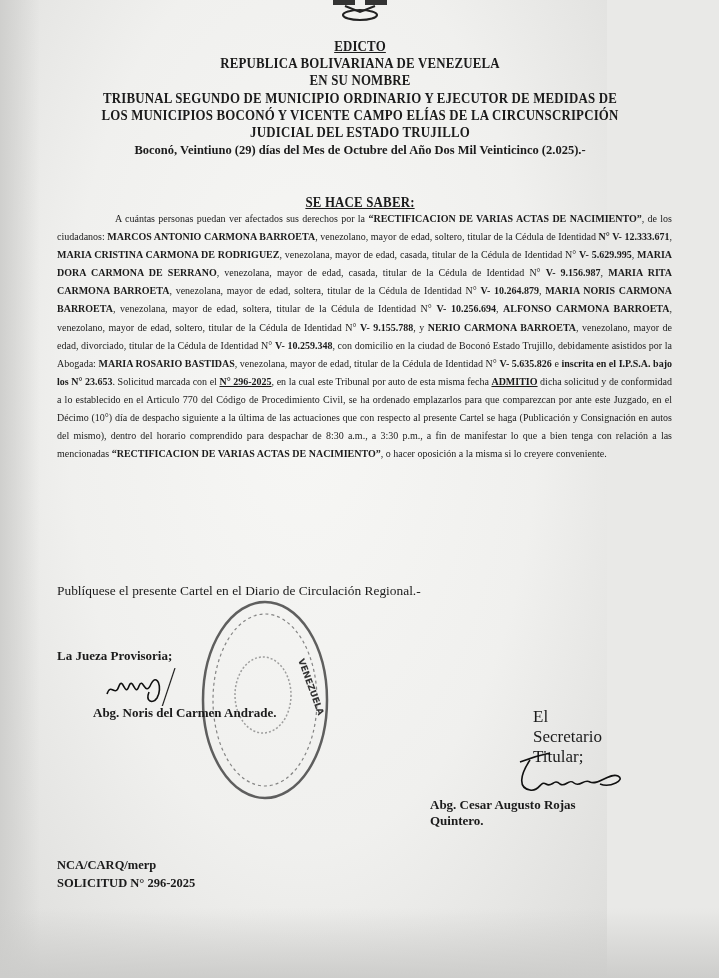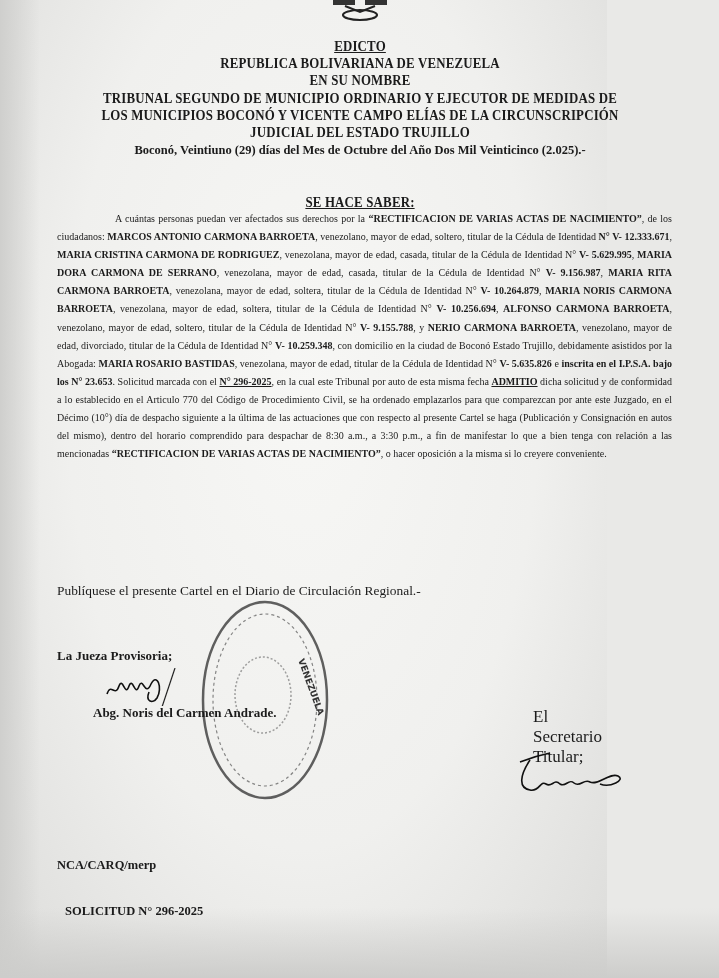--- a/index.html
+++ b/index.html
@@ -69,21 +69,21 @@
   .sec-sig {
     position: absolute; left: 510px; top: 750px; width: 120px; height: 45px;
   }
   .sec-name {
     position: absolute; left: 430px; top: 797px; font-size: 13px; font-weight: bold;
   }
   .ref1 {
     position: absolute; left: 57px; top: 858px; font-size: 12.5px; font-weight: bold;
   }
   .ref2 {
-    position: absolute; left: 57px; top: 904px; font-size: 12.5px; font-weight: bold; margin-left: 8px;
+    position: absolute; left: 57px; top: 876px; font-size: 12.5px; font-weight: bold;
   }
 </style>
 </head>
 <body>
 
 <div class="page">
   <div class="left-shadow"></div>
   <div class="bottom-shadow"></div>
 
   <svg class="crest" viewBox="0 0 70 22">
@@ -117,16 +117,17 @@
   <svg class="jueza-sig" viewBox="0 0 90 38">
     <path d="M2 26 C6 14 10 30 14 18 C18 8 20 30 24 18 C28 8 30 30 34 18 C38 8 40 30 46 16 C52 4 58 20 52 30 C48 36 40 34 44 24" stroke="#111" stroke-width="1.6" fill="none"></path>
     <path d="M70 0 L50 60" stroke="#222" stroke-width="1.2"></path>
   </svg>
   <div class="jueza-name">Abg. Noris del Carmen Andrade.</div>
 
   <div class="sec-title">El Secretario Titular;</div>
   <svg class="sec-sig" viewBox="0 0 120 45">
     <path d="M10 12 C25 6 35 4 40 3 M20 10 C10 25 8 38 20 40 C30 42 30 30 36 34 C42 38 44 28 50 34 C56 38 58 28 64 33 C70 38 74 28 80 32 C88 36 100 22 108 26 C116 30 100 38 90 34" stroke="#111" stroke-width="1.6" fill="none"></path>
   </svg>
+  <div class="sec-name">Abg. Cesar Augusto Rojas Quintero.</div>
 
   <div class="ref1">NCA/CARQ/merp</div>
   <div class="ref2">SOLICITUD N° 296-2025</div>
 </div>
 
 </body></html>

